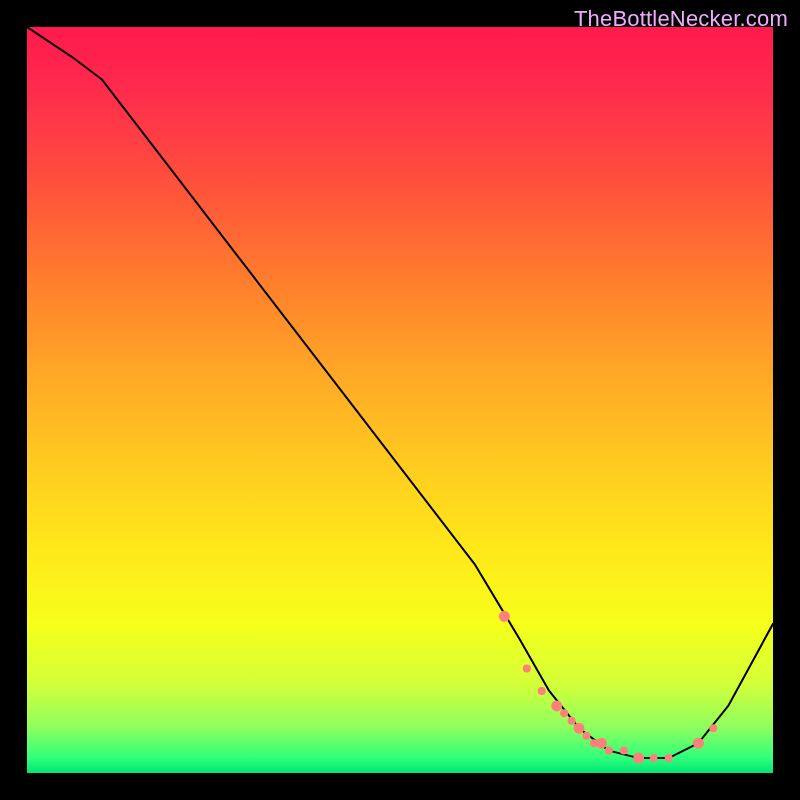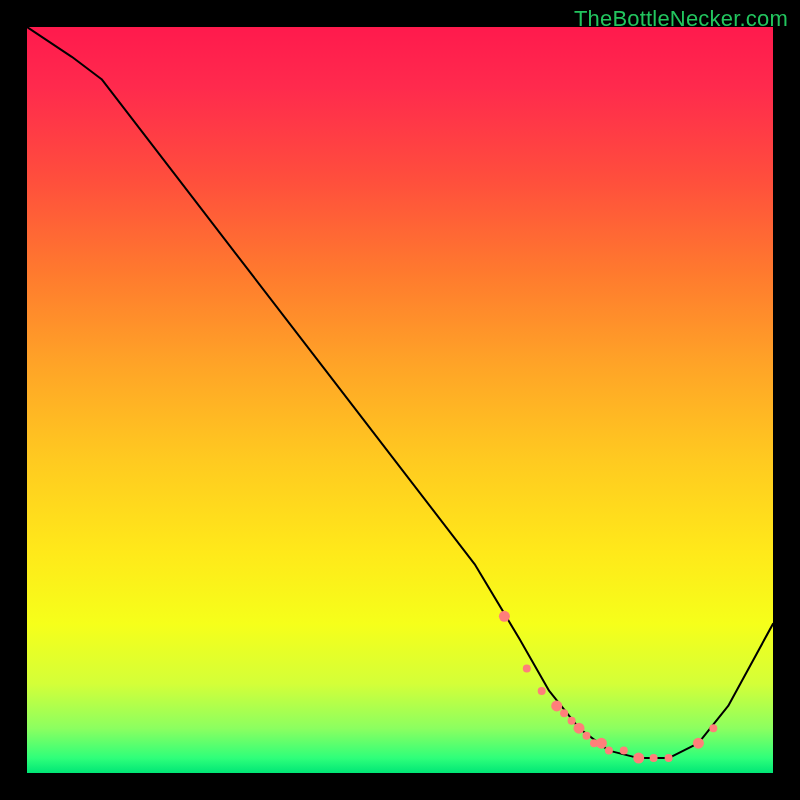--- a/index.html
+++ b/index.html
@@ -14,21 +14,21 @@
   .frame {
     position: relative;
     width: 800px;
     height: 800px;
     background: #000;
   }
   .watermark {
     position: absolute;
     top: 6px;
     right: 12px;
-    color: #22c55e;
+    color: #f0abfc;
     font-size: 22px;
     font-weight: 400;
     letter-spacing: 0.2px;
     z-index: 5;
     user-select: none;
   }
   .plot-area {
     position: absolute;
     left: 27px;
     top: 27px;

